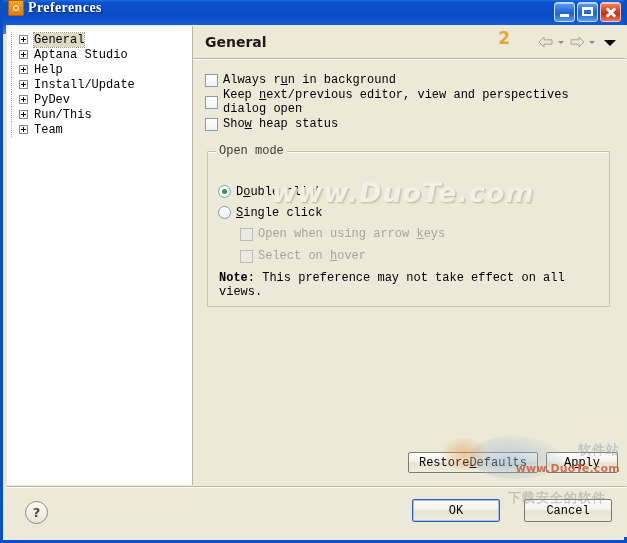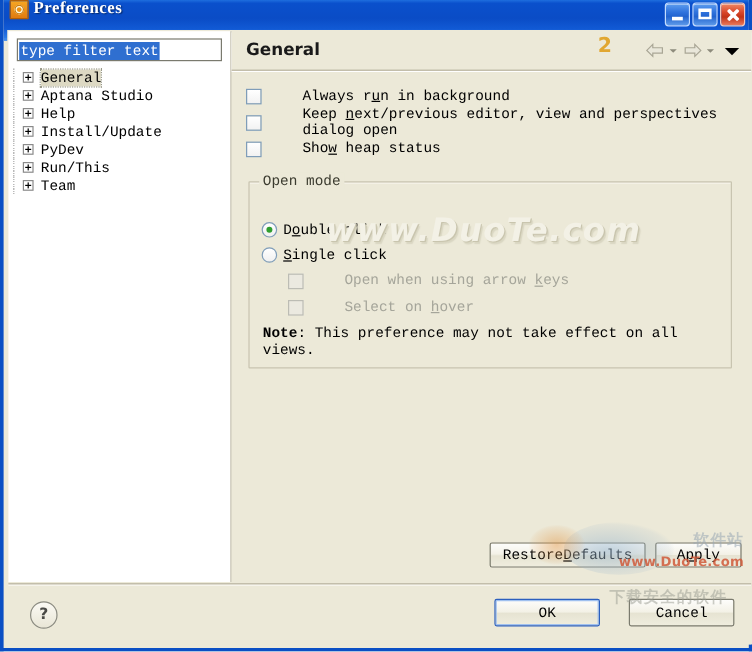--- a/index.html
+++ b/index.html
@@ -212,21 +212,20 @@
     padding: 10px 12px 0 12px;
   }
 
   
   .cbrow {
     display: flex; align-items: center;
     height: 22px;
     font-family: "Liberation Mono", monospace;
     font-size: 12px;
     color: #000;
-    gap: 29px;
   }
   .cbox {
     width: 13px; height: 13px; flex: none;
     box-sizing: border-box;
     border: 1px solid #7f9db9;
     background: linear-gradient(180deg,#ffffff 0%,#f2f2f2 100%);
     margin-right: 5px;
   }
   .cbox.disabled {
     border-color: #bcbcb4;
@@ -402,25 +401,20 @@
         </div>
       <div class="wbtn close">
           <span class="glyph"></span>
         </div>
     </div>
   </div>
 
   <div id="content">
 
     <div id="left-pane">
-      <div id="filter-wrap">
-        <div id="filter-box">
-          <span id="filter-sel">type filter text</span>
-        </div>
-      </div>
       <div id="tree">
         <div class="tree-row selected">
           <span class="dots"></span>
           <span class="expander"></span>
           <span class="tree-label">General</span>
         </div>
         <div class="tree-row">
           <span class="dots"></span>
           <span class="expander"></span>
           <span class="tree-label">Aptana Studio</span>

